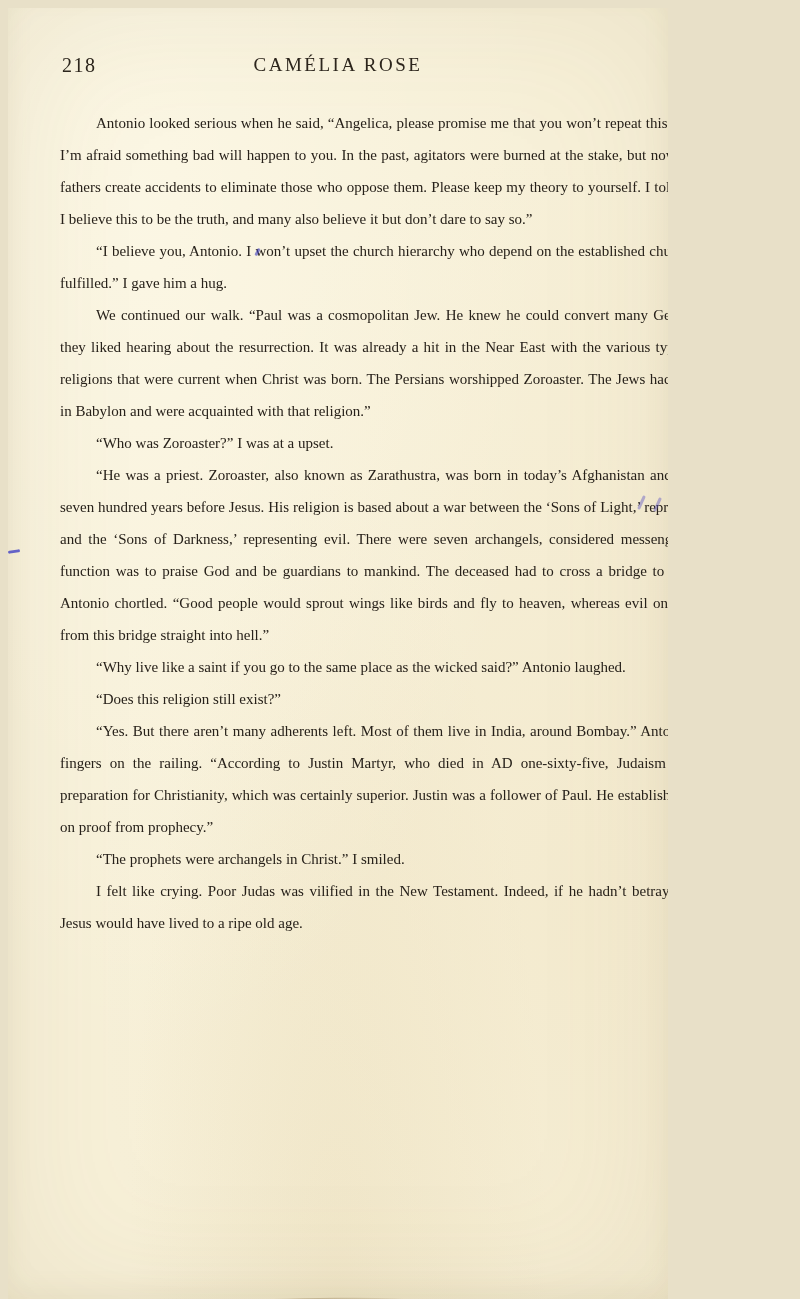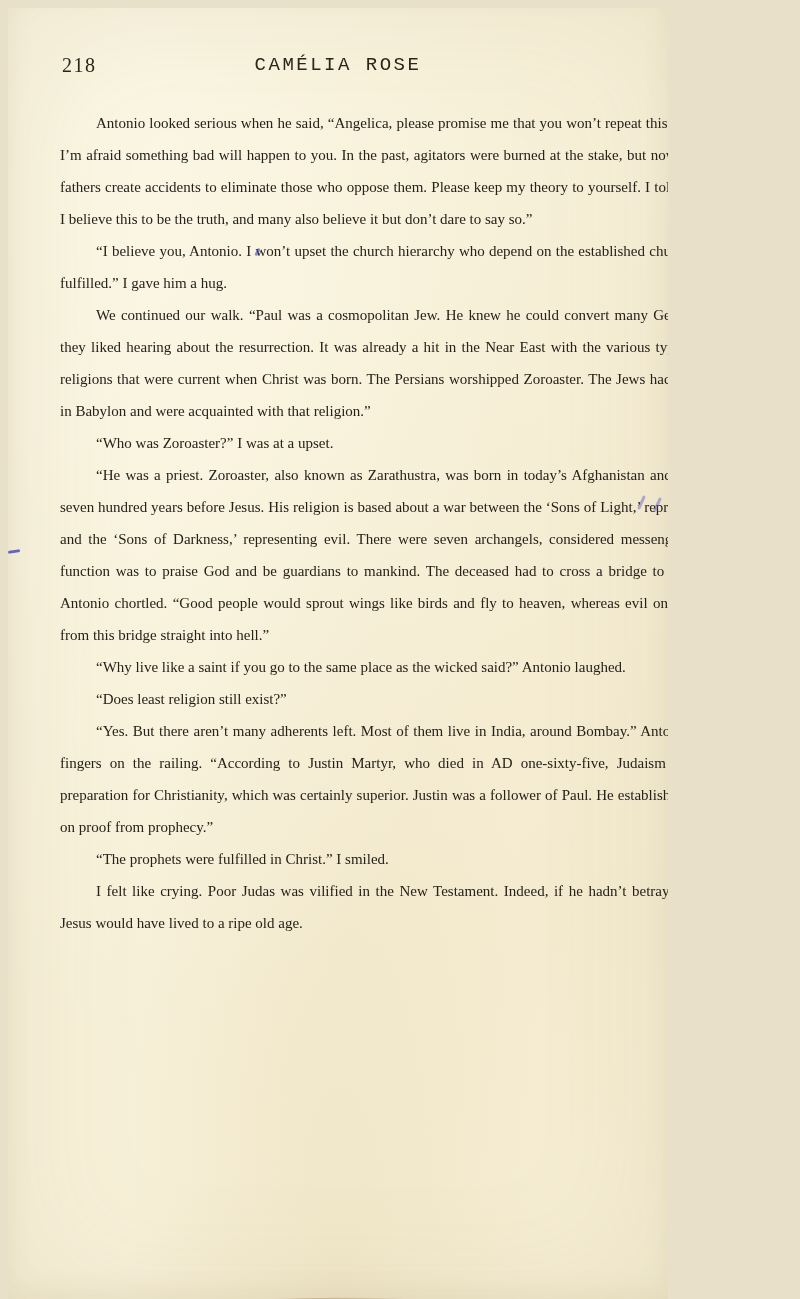--- a/index.html
+++ b/index.html
@@ -32,21 +32,20 @@
   }
   .head-title {
     position: absolute;
     top: 46px;
     left: 0;
     right: 0;
     text-align: center;
     font-size: 19px;
     letter-spacing: 2.5px;
     color: #2c251c;
-    font-family: Liberation Mono, monospace;
   }
   .body-text {
     position: absolute;
     top: 99px;
     left: 52px;
     width: 696px;
     font-size: 15px;
     line-height: 32px;
     text-align: justify;
     color: #27211a;
@@ -128,23 +127,23 @@
 
   <div class="head-title">CAMÉLIA ROSE</div>
 
   <div class="body-text">
       <p>Antonio looked serious when he said, “Angelica, please promise me that you won’t repeat this story, because I’m afraid something bad will happen to you. In the past, agitators were burned at the stake, but nowadays church fathers create accidents to eliminate those who oppose them. Please keep my theory to yourself. I told you because I believe this to be the truth, and many also believe it but don’t dare to say so.”</p>
       <p>“I believe you, Antonio. I won’t upset the church hierarchy who depend on the established churches for their fulfilled.” I gave him a hug.</p>
       <p>We continued our walk. “Paul was a cosmopolitan Jew. He knew he could convert many Gentiles because they liked hearing about the resurrection. It was already a hit in the Near East with the various types of oriental religions that were current when Christ was born. The Persians worshipped Zoroaster. The Jews had lived in exile in Babylon and were acquainted with that religion.”</p>
       <p>“Who was Zoroaster?” I was at a upset.</p>
       <p>“He was a priest. Zoroaster, also known as Zarathustra, was born in today’s Afghanistan and lived at least seven hundred years before Jesus. His religion is based about a war between the ‘Sons of Light,’ representing good, and the ‘Sons of Darkness,’ representing evil. There were seven archangels, considered messengers, and their function was to praise God and be guardians to mankind. The deceased had to cross a bridge to the next life.” Antonio chortled. “Good people would sprout wings like birds and fly to heaven, whereas evil ones would drop from this bridge straight into hell.”</p>
       <p>“Why live like a saint if you go to the same place as the wicked said?” Antonio laughed.</p>
-      <p>“Does least religion still exist?”</p>
+      <p>“Does this religion still exist?”</p>
       <p>“Yes. But there aren’t many adherents left. Most of them live in India, around Bombay.” Antonio tapped his fingers on the railing. “According to Justin Martyr, who died in AD one-sixty-five, Judaism was solely a preparation for Christianity, which was certainly superior. Justin was a follower of Paul. He established the method on proof from prophecy.”</p>
-      <p>“The prophets were fulfilled in Christ.” I smiled.</p>
+      <p>“The prophets were archangels in Christ.” I smiled.</p>
       <p>I felt like crying. Poor Judas was vilified in the New Testament. Indeed, if he hadn’t betrayed Jesus, then Jesus would have lived to a ripe old age.</p>
     </div>
 
   <div class="pen-mark mark-left-dash"></div>
   <div class="pen-mark mark-tick-many"></div>
   <div class="pen-mark mark-tick-was-1"></div>
   <div class="pen-mark mark-tick-was-2"></div>
   <svg class="pen-mark mark-right-squiggle" viewBox="0 0 14 34" width="14" height="34">
     <path d="M8 2 C 5 8, 10 12, 7 19" fill="none" stroke="rgba(104,92,190,0.5)" stroke-width="2" stroke-linecap="round"></path>
     <circle cx="8" cy="28" r="1.6" fill="rgba(104,92,190,0.55)"></circle>

